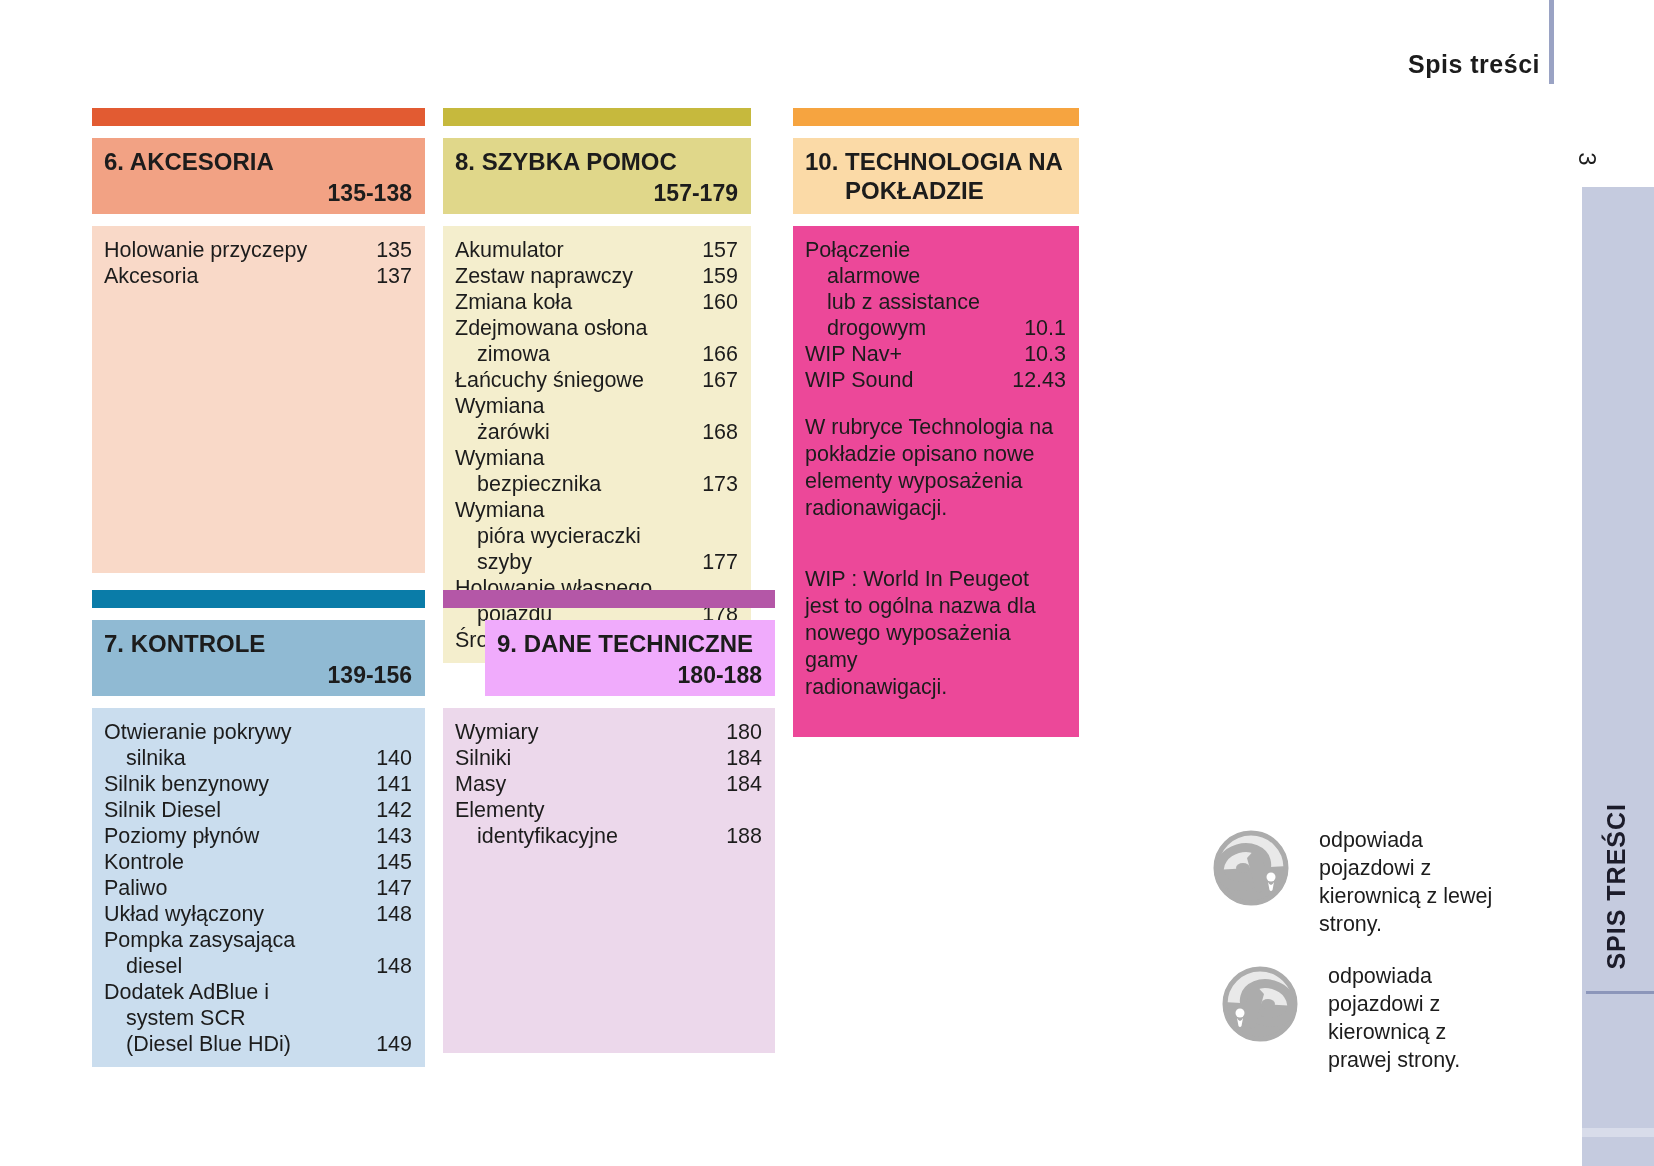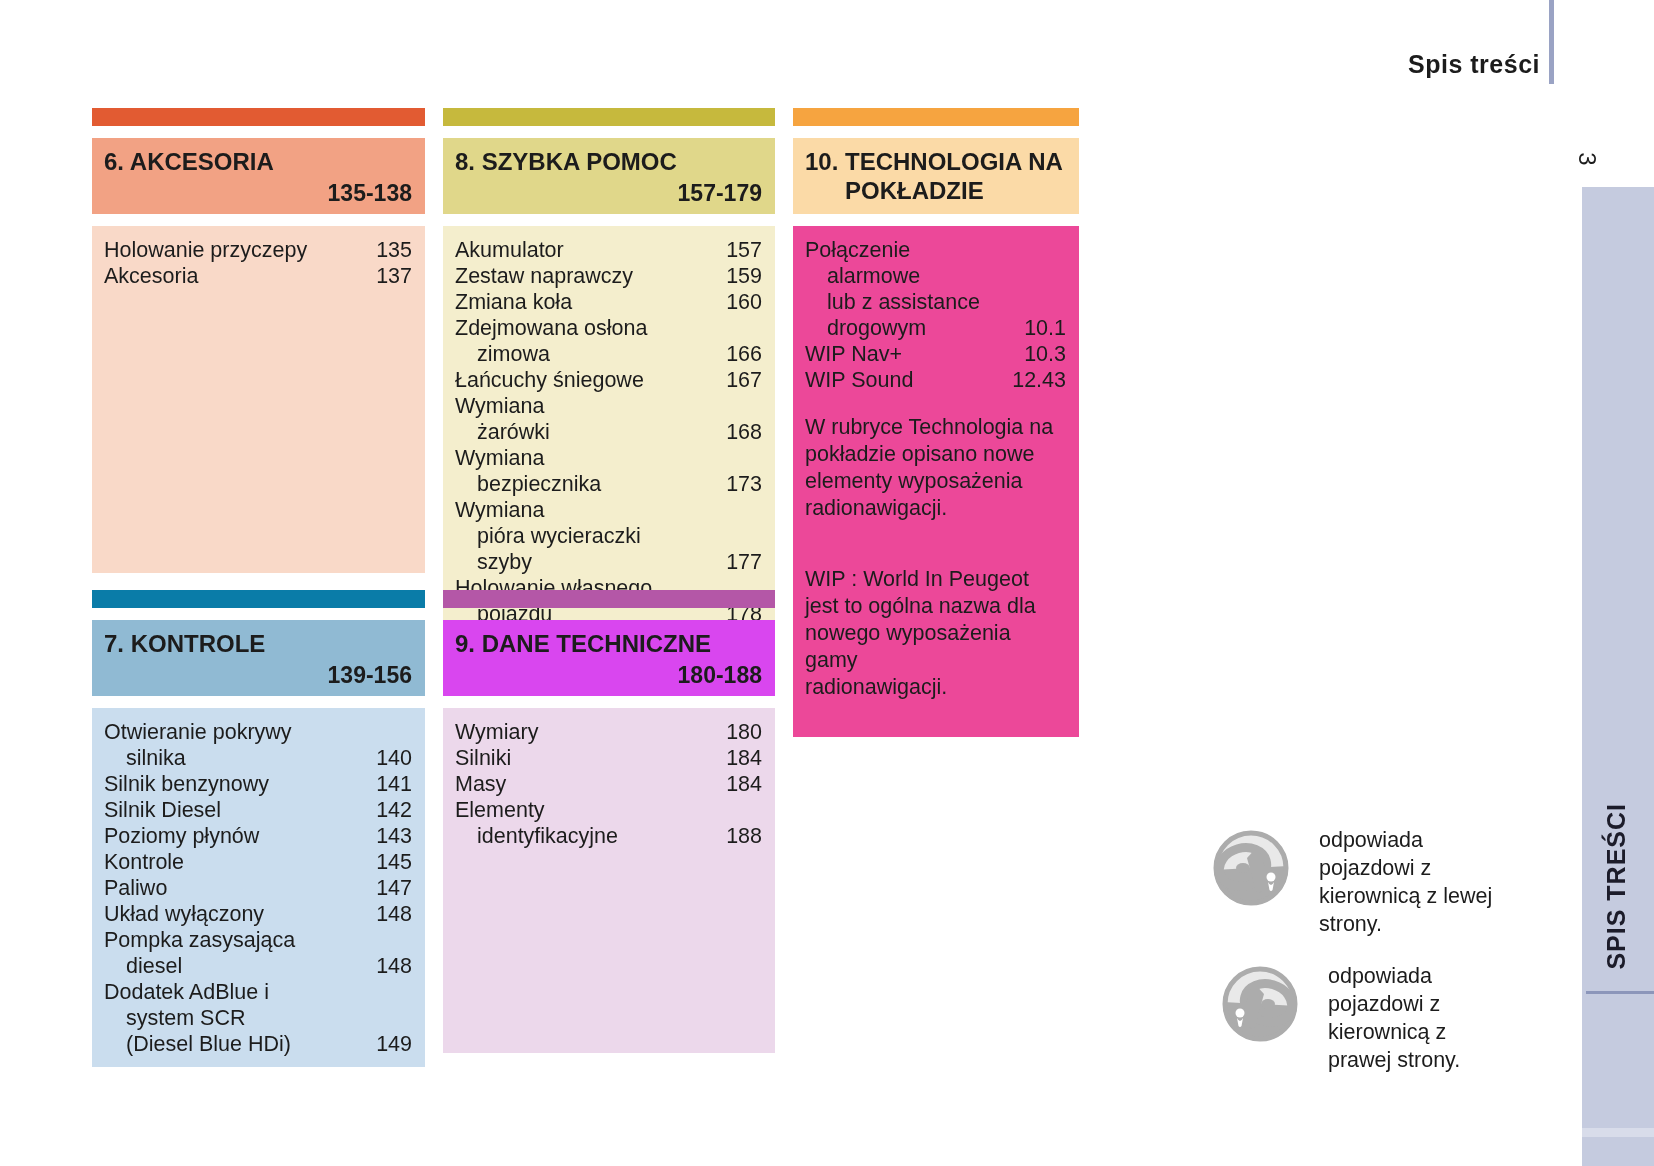--- a/index.html
+++ b/index.html
@@ -31,21 +31,21 @@
   }
   .sidebar-divider{
     position:absolute;left:4px;top:804px;width:68px;height:3px;background:#8c96ba;
   }
   .sidebar-seam{
     position:absolute;left:0;top:941px;width:72px;height:9px;background:#d8dcea;
   }
   
   .box{position:absolute;display:flex;flex-direction:column;box-sizing:border-box;gap:12px;}
   .pos-6 {left:92px; top:108px;width:333px;height:465px;}
-  .pos-8 {left:443px;top:108px;width:332px;height:465px;}
+  .pos-8 {left:443px;top:108px;width:308px;height:465px;}
   .pos-10{left:793px;top:108px;width:286px;height:629px;}
   .pos-7 {left:92px; top:590px;width:333px;height:463px;}
   .pos-9 {left:443px;top:590px;width:332px;height:463px;}
   .box-strip{height:18px;flex:0 0 18px;}
   .box-header{
     min-height:76px;box-sizing:border-box;display:flex;flex-direction:column;
     padding:9px 13px 7px 12px;
   }
   .box-title{
     font-weight:bold;font-size:24px;line-height:29px;
@@ -233,21 +233,21 @@
         <div class="toc-item">
     <span class="toc-label">Dodatek AdBlue i
 system SCR
 (Diesel Blue HDi)</span>
     <span class="toc-page">149</span>
   </div>
       </div>
   </section>
     <section class="box pos-9">
     <div class="box-strip" style="background: rgb(180, 87, 167);"></div>
-    <header class="box-header" style="background: #d946ef;">
+    <header class="box-header" style="background: #f0abfc; margin-left: 42px;">
       <div class="box-title">9. DANE TECHNICZNE</div>
       <div class="box-range">180-188</div>
     </header>
     <div class="box-body" style="background: rgb(236, 216, 235);">
         <div class="toc-item">
     <span class="toc-label">Wymiary</span>
     <span class="toc-page">180</span>
   </div>
         <div class="toc-item">
     <span class="toc-label">Silniki</span>

